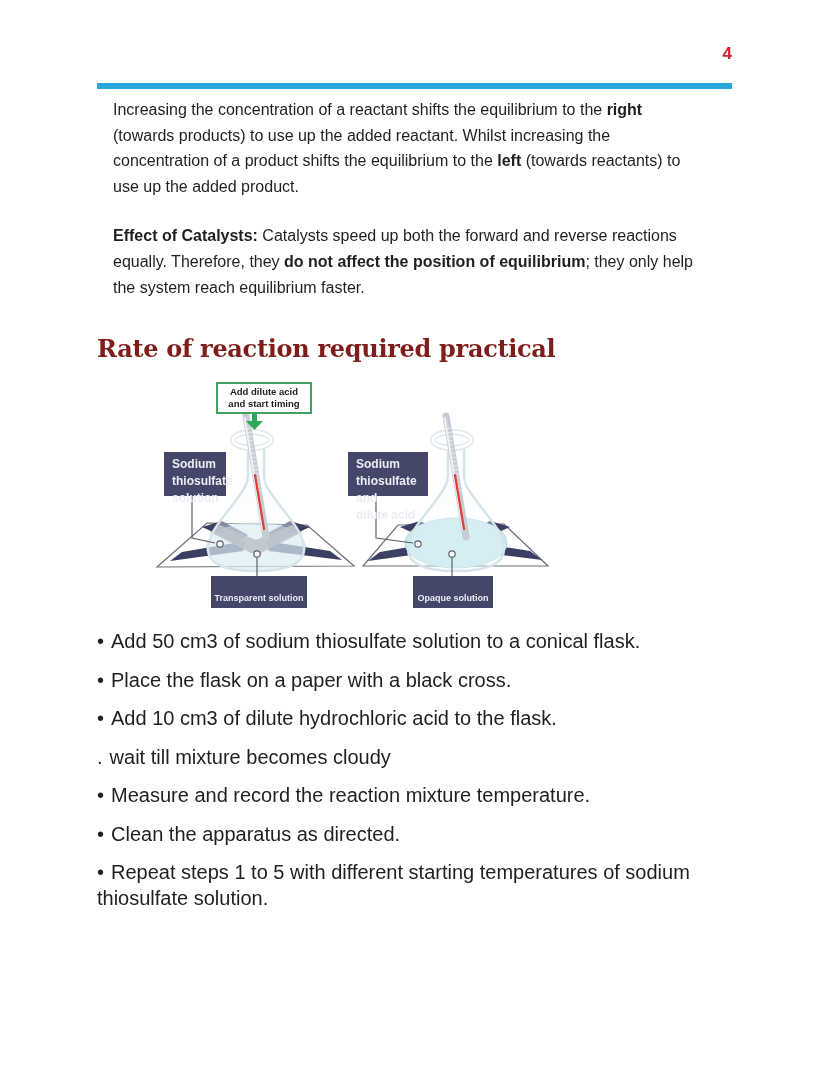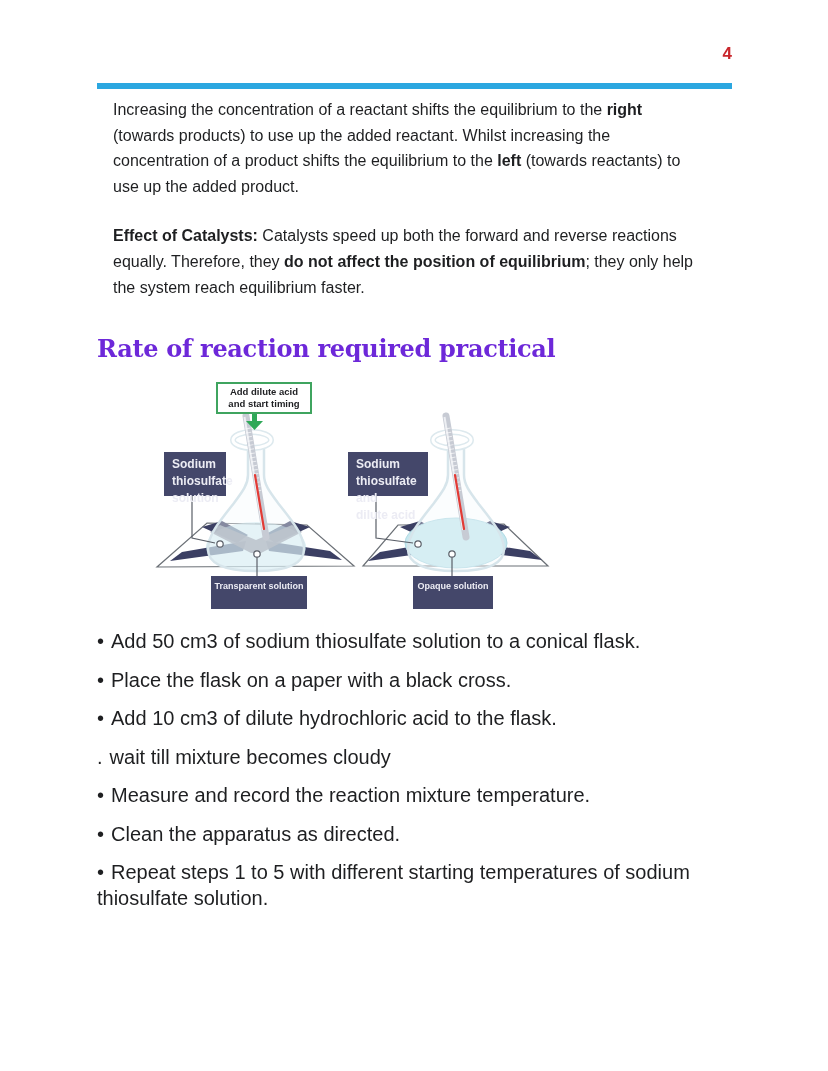--- a/index.html
+++ b/index.html
@@ -10,37 +10,37 @@
   .pagenum {
     position:absolute; top:44px; left:97px; width:635px; text-align:right;
     font-weight:bold; font-size:17px; color:#c9262c;
   }
   .rule { position:absolute; top:83px; left:97px; width:635px; height:6px; background:#2ba7e0; }
   .content { position:absolute; top:97px; left:97px; width:605px; }
   .para { margin:0 0 24px 16px; font-size:16px; line-height:25.6px; }
   .para b { font-weight:bold; }
   .heading {
     margin:34px 0 0 0; font-family:"DejaVu Serif", serif; font-weight:bold;
-    font-size:24px; line-height:30px; color:#6d28d9; letter-spacing:-0.3px;
+    font-size:24px; line-height:30px; color:#7f1d1d; letter-spacing:-0.3px;
   }
   .diagram { position:relative; margin:16px 0 0 53px; width:460px; height:226px; }
   .diagram svg { position:absolute; left:0; top:0; }
   .callout {
     position:absolute; left:66px; top:2px; width:96px; box-sizing:border-box;
     background:#ffffff; border:2px solid #3fa45f; padding:2px 2px;
     font-size:9.5px; font-weight:bold; line-height:1.25; text-align:center; color:#202124;
   }
   .navybox {
     position:absolute; box-sizing:border-box; background:#44476a; color:#ececf4;
     font-size:12px; font-weight:bold; line-height:1.4; padding:4px 8px;
   }
   .navybox.lbl-left  { left:14px;  top:72px;  width:62px; height:44px; }
   .navybox.lbl-right { left:198px; top:72px;  width:80px; height:44px; }
   .navybox.result {
-    text-align:center; padding:4px 2px; font-size:9px; height:33px;
+    text-align:center; padding:16px 2px; font-size:9px; height:21px;
   }
   .navybox.result-left  { left:61px;  top:196px; width:96px; }
   .navybox.result-right { left:263px; top:196px; width:80px; }
   .steps { margin-top:22px; }
   .step { margin:0 0 12.5px 0; font-size:20px; line-height:26px; }
   .step .marker { margin-right:7px; }
 </style>
 </head>
 <body>
 

